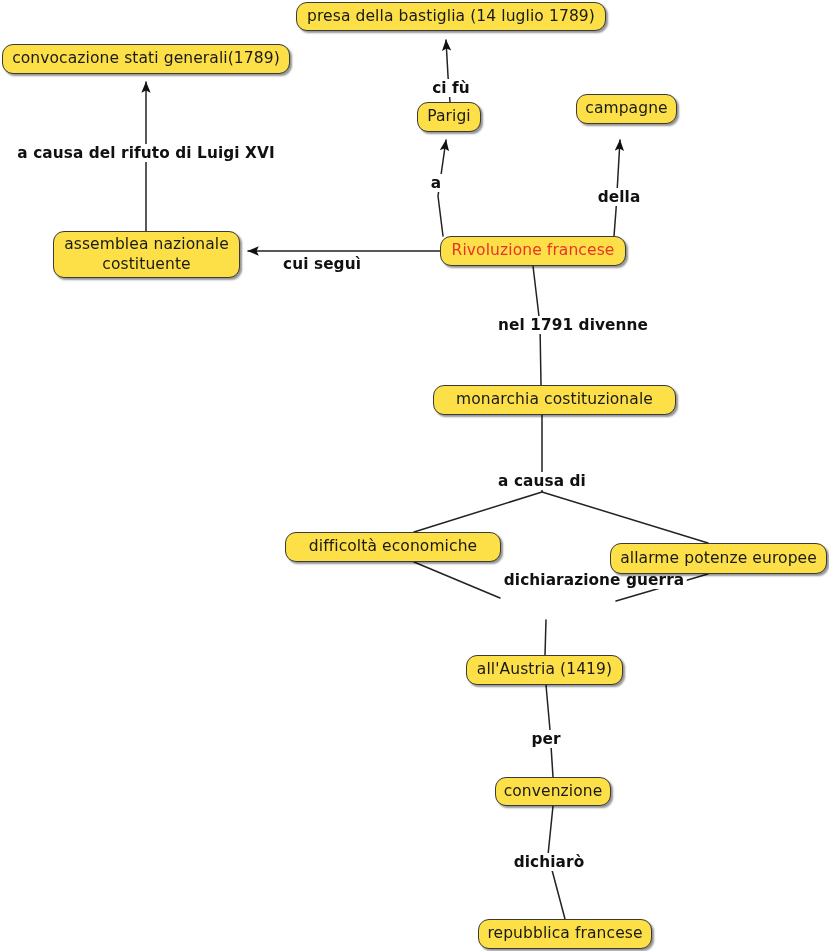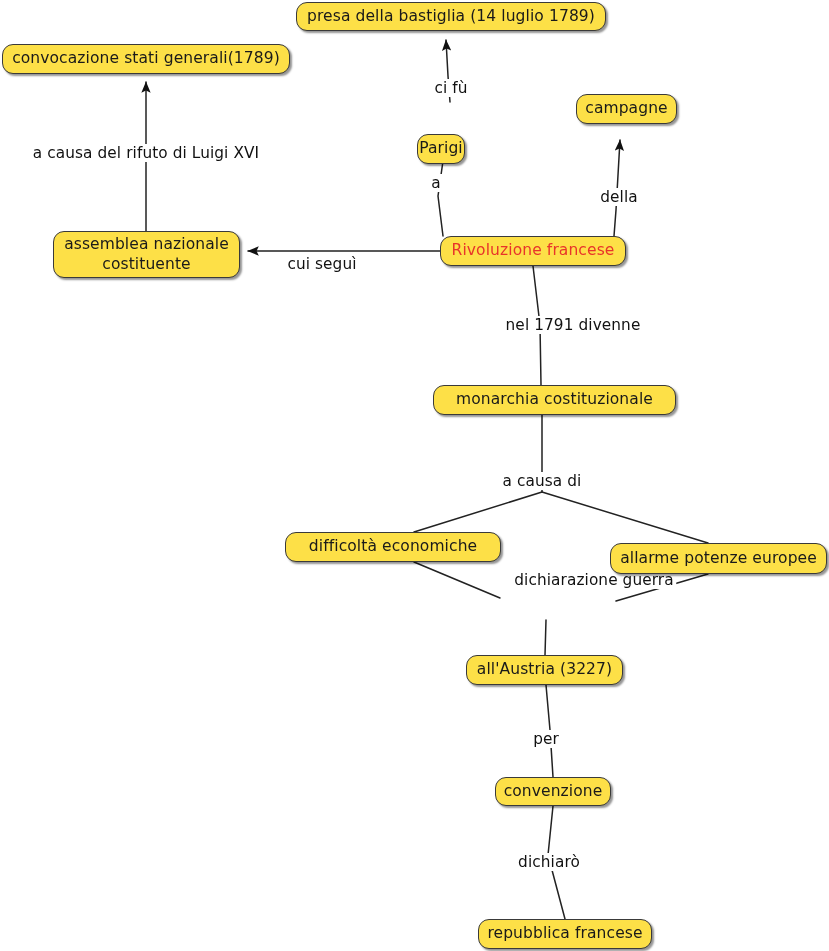--- a/index.html
+++ b/index.html
@@ -53,20 +53,21 @@
     position: absolute;
     font-size: 15.3px;
     color: #111111;
     background: #ffffff;
     white-space: nowrap;
     letter-spacing: 0.1px;
     padding: 0 3px;
     z-index: 2;
     transform: translate(-50%, -50%);
     text-align: center;
+    font-weight: bold;
   }
 </style>
 </head>
 <body>
 
 <div id="map-root">
 
   <svg id="edge-layer" width="829" height="951" viewBox="0 0 829 951" xmlns="http://www.w3.org/2000/svg">
     <defs>
       <marker id="arrowhead" markerWidth="9" markerHeight="9" refX="7.2" refY="3.1" orient="auto" markerUnits="strokeWidth">
@@ -86,29 +87,29 @@
         <polyline points="708,574 616,601" fill="none" stroke="#222222" stroke-width="1.5" stroke-linecap="round" stroke-linejoin="round"></polyline>
         <polyline points="546,620 545,655" fill="none" stroke="#222222" stroke-width="1.5" stroke-linecap="round" stroke-linejoin="round"></polyline>
         <polyline points="546,685 550,730 553,777" fill="none" stroke="#222222" stroke-width="1.5" stroke-linecap="round" stroke-linejoin="round"></polyline>
         <polyline points="553,806 548,855 565,919" fill="none" stroke="#222222" stroke-width="1.5" stroke-linecap="round" stroke-linejoin="round"></polyline>
       </g>
   </svg>
 
   <div id="node-group">
       <div class="node" style="left: 296px; top: 2px; width: 310px; height: 29px;">presa della bastiglia (14 luglio 1789)</div>
       <div class="node" style="left: 2px; top: 44px; width: 288px; height: 30px;">convocazione stati generali(1789)</div>
-      <div class="node" style="left: 417px; top: 102px; width: 48px; height: 30px; margin-top: 32px;">Parigi</div>
+      <div class="node" style="left: 417px; top: 102px; width: 64px; height: 30px;">Parigi</div>
       <div class="node" style="left: 570px; top: 94px; width: 101px; height: 30px; margin-left: 6px;">campagne</div>
       <div class="node" style="left: 53px; top: 231px; width: 187px; height: 47px;">assemblea nazionale
 costituente</div>
       <div class="node root-node" style="left: 440px; top: 236px; width: 186px; height: 30px;">Rivoluzione francese</div>
       <div class="node" style="left: 433px; top: 385px; width: 243px; height: 30px;">monarchia costituzionale</div>
       <div class="node" style="left: 285px; top: 532px; width: 216px; height: 30px;">difficoltà economiche</div>
       <div class="node" style="left: 610px; top: 543px; width: 217px; height: 31px;">allarme potenze europee</div>
-      <div class="node" style="left: 466px; top: 655px; width: 157px; height: 30px;">all'Austria (3227)</div>
+      <div class="node" style="left: 466px; top: 655px; width: 157px; height: 30px;">all'Austria (1419)</div>
       <div class="node" style="left: 495px; top: 777px; width: 116px; height: 29px;">convenzione</div>
       <div class="node" style="left: 478px; top: 919px; width: 174px; height: 30px;">repubblica francese</div>
     </div>
   <div id="label-group">
       <div class="edge-label" style="left: 451px; top: 88px;">ci fù</div>
       <div class="edge-label" style="left: 436px; top: 183px;">a</div>
       <div class="edge-label" style="left: 619px; top: 197px;">della</div>
       <div class="edge-label" style="left: 322px; top: 244px; margin-top: 20px;">cui seguì</div>
       <div class="edge-label" style="left: 146px; top: 153px;">a causa del rifuto di Luigi XVI</div>
       <div class="edge-label" style="left: 537px; top: 325px; margin-left: 36px;">nel 1791 divenne</div>

